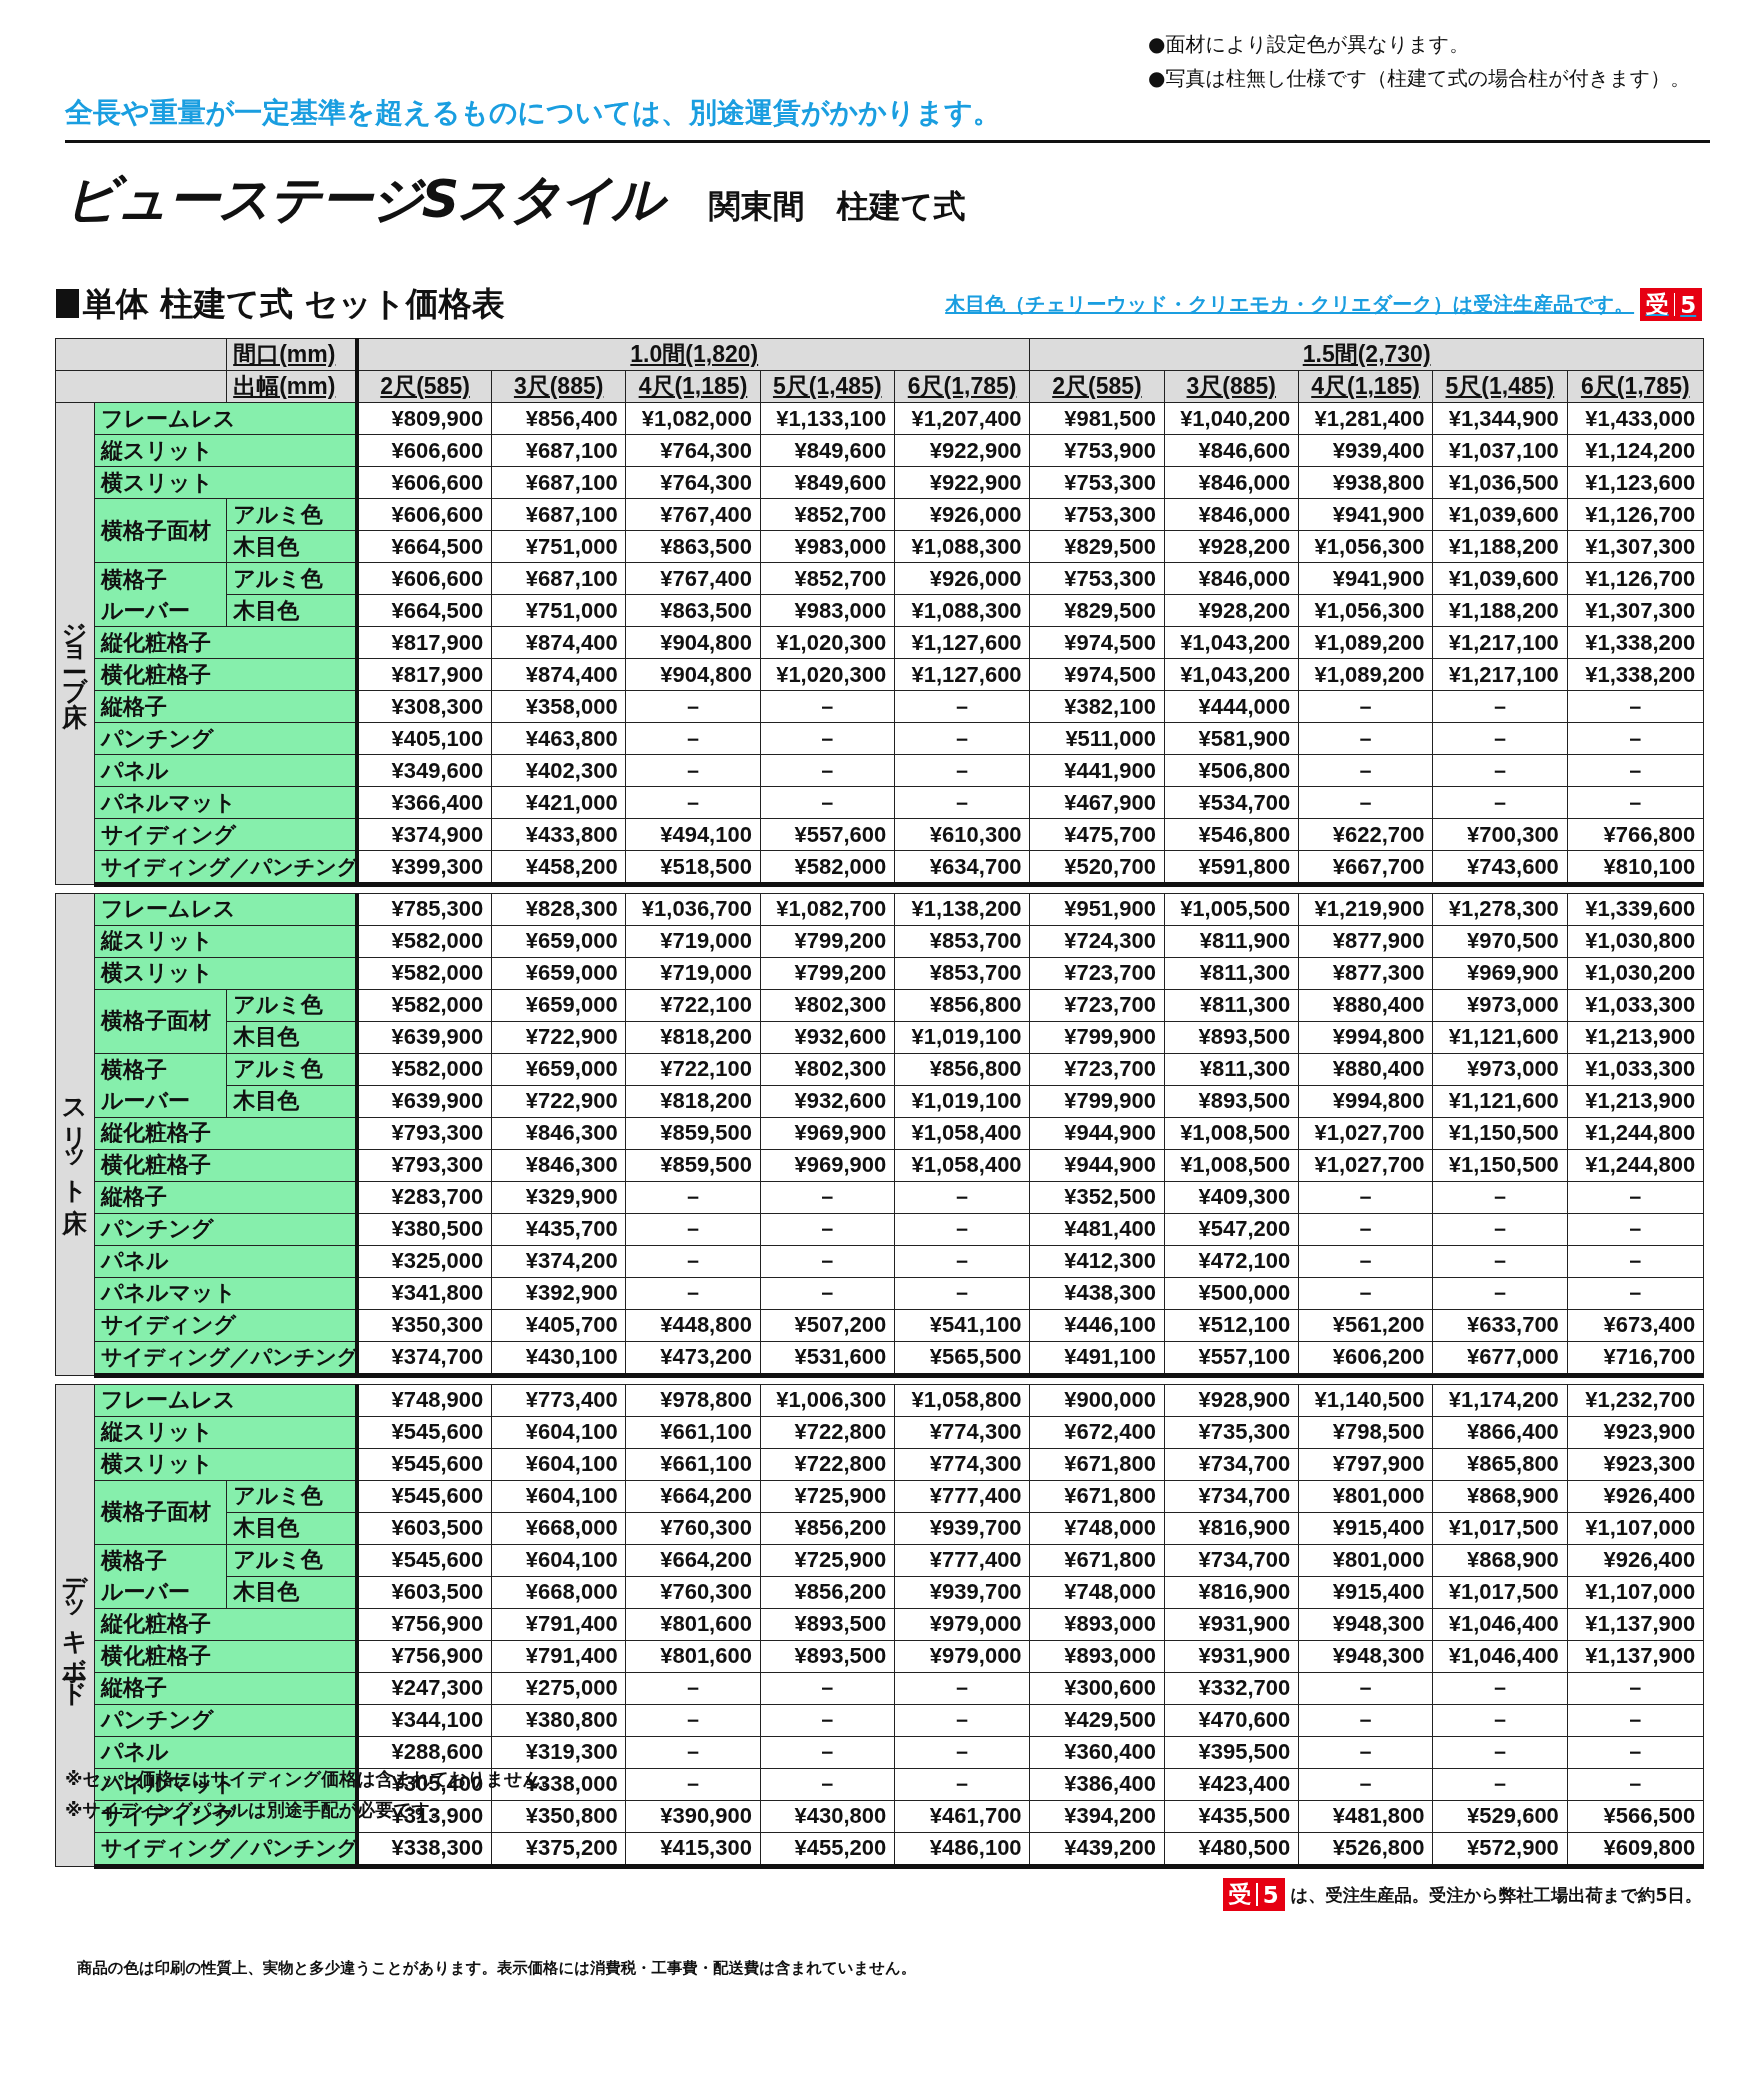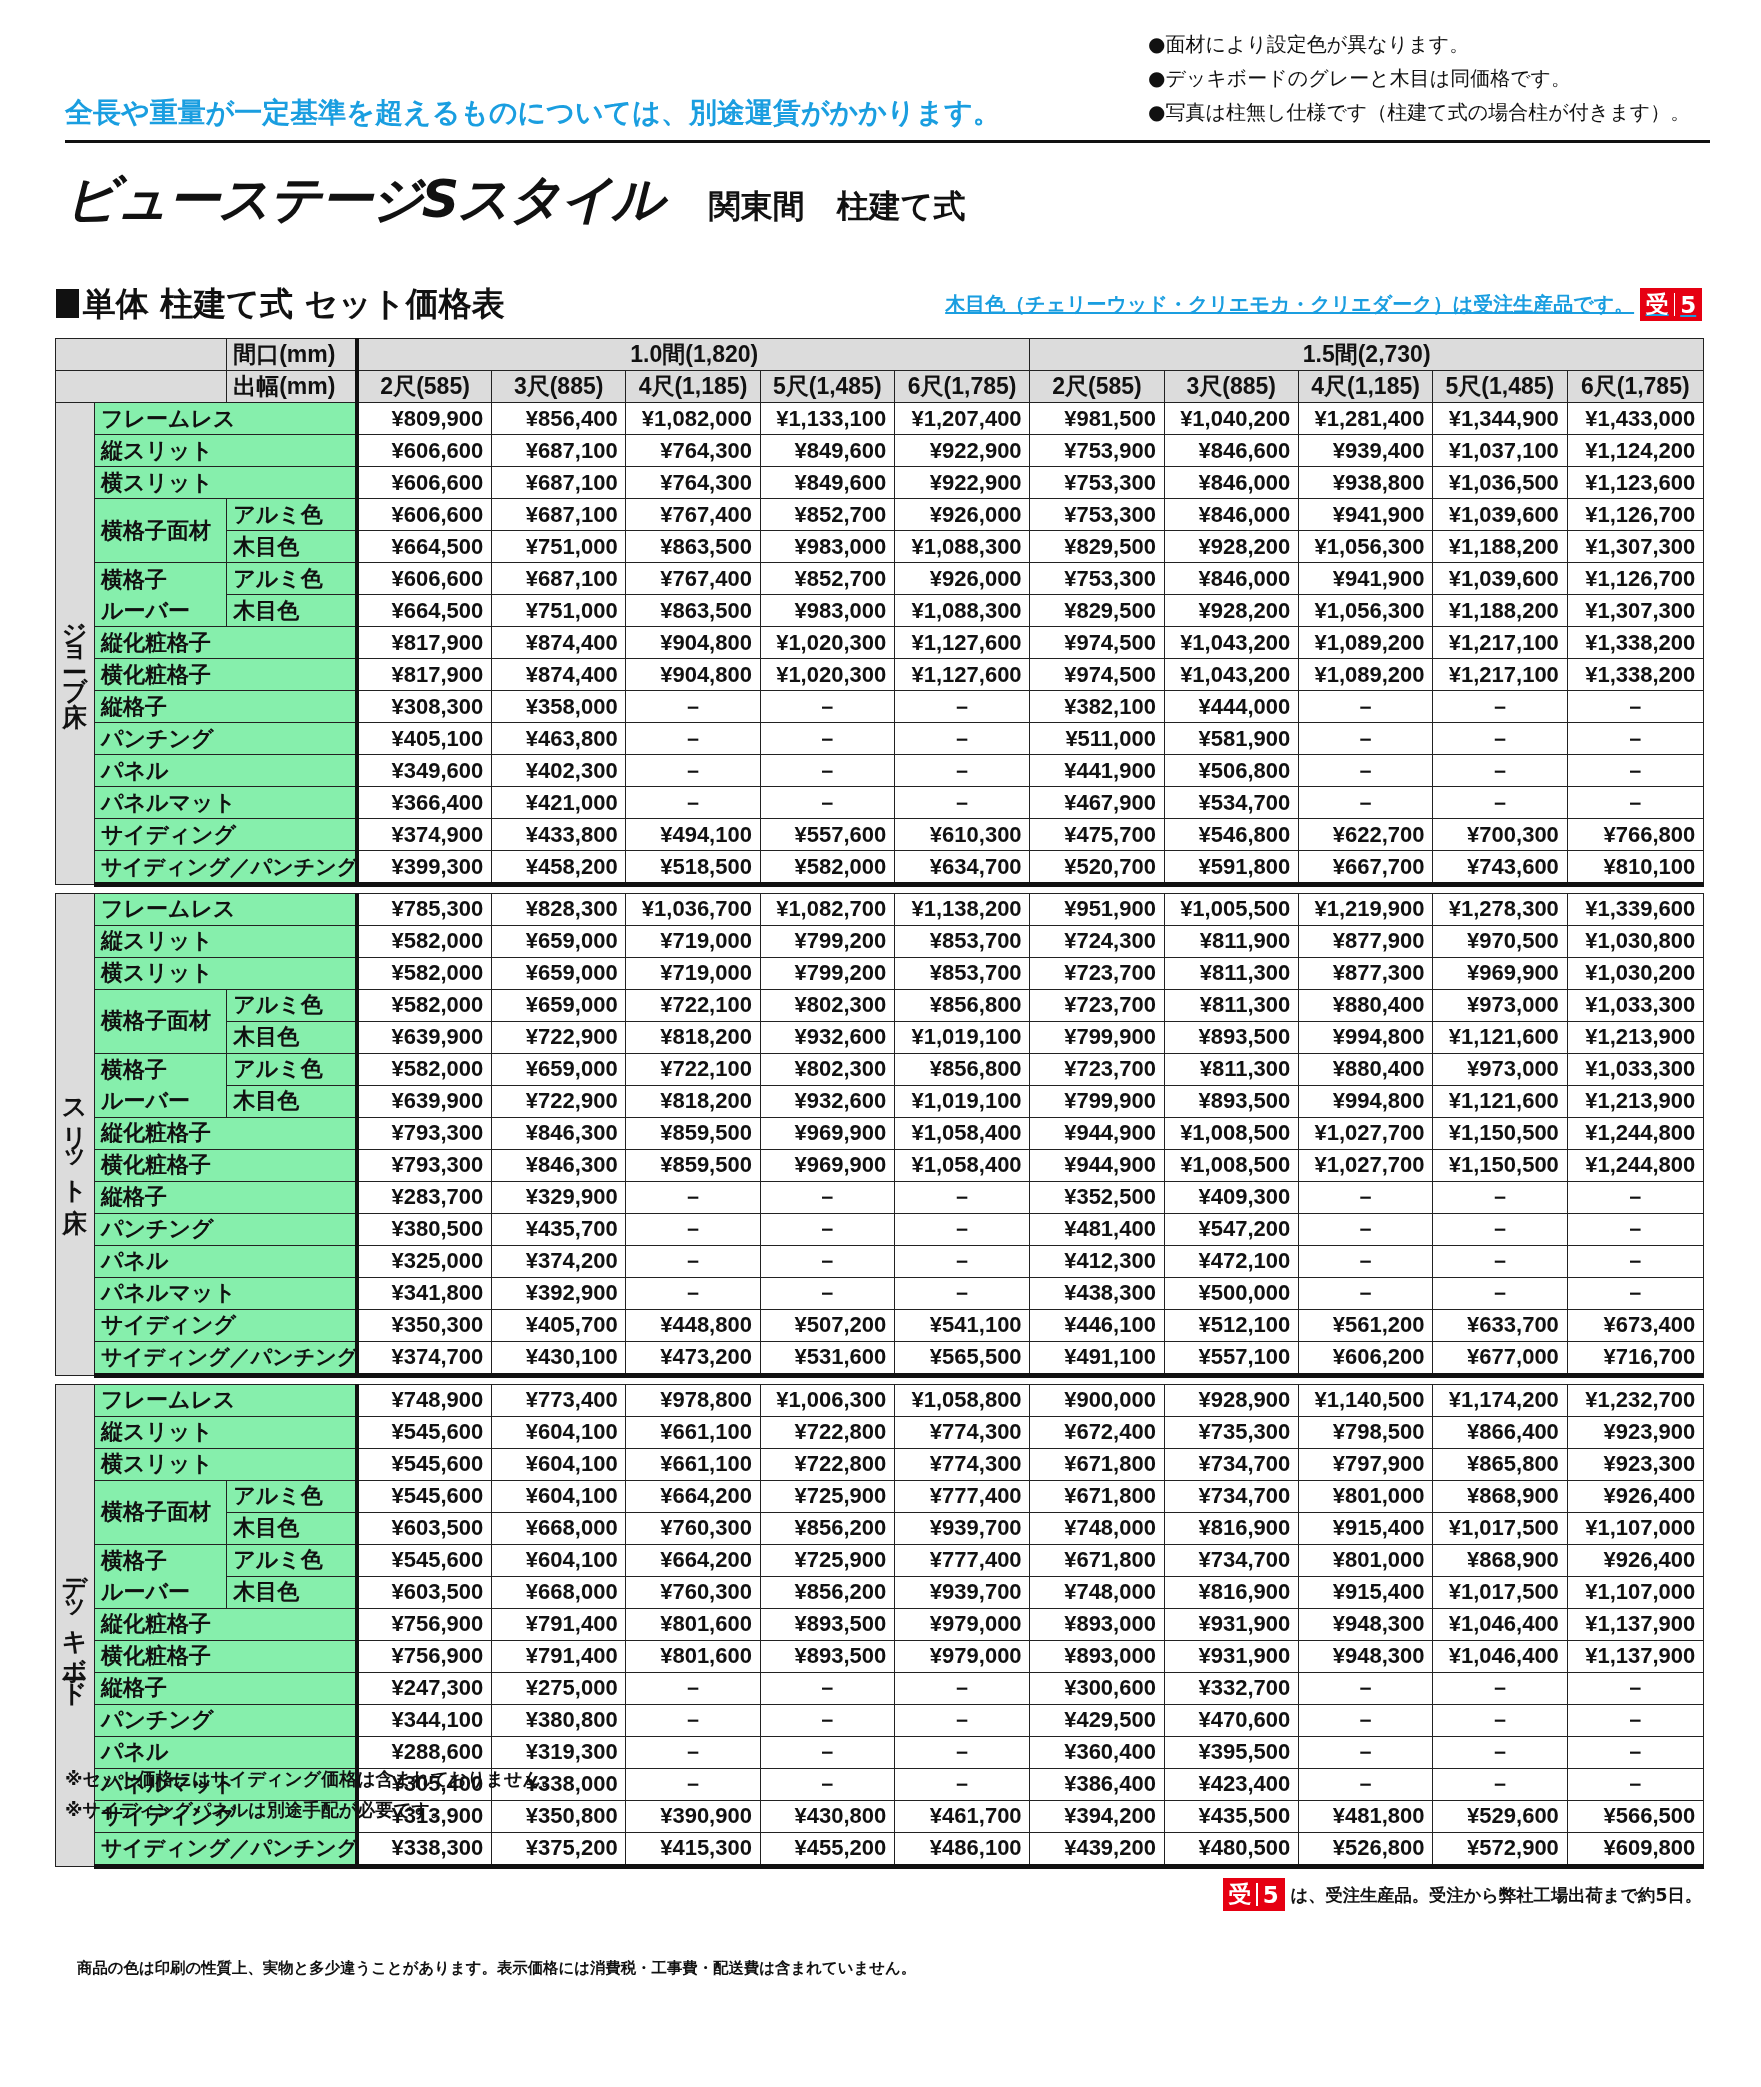--- a/index.html
+++ b/index.html
@@ -13,21 +13,21 @@
   .title-main { font-size:52px; font-weight:bold; letter-spacing:-1.9px; font-style:italic; }
   .title-sub { font-size:32px; font-weight:bold; margin-left:46px; }
   .sec-heading { left:56px; top:282px; font-size:33px; font-weight:bold; white-space:nowrap; }
   .sec-heading .sq { display:inline-block; width:23px; height:29px; background:#111; vertical-align:-2.9px; margin-right:3.8px; }
   .made-note { right:60px; top:288px; font-size:20px; color:#1a9ee0; font-weight:bold; white-space:nowrap; display:flex; align-items:center;text-decoration:underline; }
   .badge { display:inline-flex; align-items:center; background:#e60012; color:#fff; font-weight:bold; height:33px; padding:0 5.8px; margin-left:5.8px; font-size:23px; }
   .badge .bar { display:inline-block; width:1.9px; height:23px; background:#fff; margin:0 4.8px; }
 
   table.price { position:absolute; left:55px; top:338px; width:1649px; border-collapse:collapse; table-layout:fixed; font-family:"Liberation Sans","DejaVu Sans",sans-serif; }
   table.price td, table.price th { border:1px solid #222; padding:0; height:31px; font-size:22px; font-weight:bold; white-space:nowrap; overflow:hidden; }
-  table.price th { background:#dcdcdc; font-size:23px; }
+  table.price th { background:#dcdcdc; font-size:23px;text-decoration:underline; }
   .hdr-top th { border-top:5.8px solid #111; height:37px; }
   .hdr-bot th { border-bottom:5.8px solid #111; height:29px; }
   .lbl { background:#86efac; text-align:left; padding-left:5.8px !important; }
   .grp { background:#dcdcdc; text-align:center; vertical-align:middle; font-size:25px !important; line-height:28px; }
   .grp span { display:block; writing-mode:vertical-rl; text-orientation:upright; margin:0 auto; letter-spacing:-1.9px; }
   .price-cell { text-align:right; padding-right:7.7px !important; background:#fff; }
   .dash { text-align:center; background:#fff; }
   .thickleft { border-left:4.8px solid #111 !important; }
   .dashed-bot { border-bottom:1px dashed #333 !important; }
   .sec-end td { border-bottom:5.8px solid #111 !important; }
@@ -37,21 +37,20 @@
   .foot-left { left:65px; top:1763px; font-size:18px; line-height:31px; font-weight:bold; white-space:nowrap; }
   .foot-right { right:60px; top:1878px; font-size:17.3px; font-weight:bold; white-space:nowrap; display:flex; align-items:center; }
   .foot-right .badge { margin-left:0; margin-right:5.8px; }
   .foot-bottom { left:77px; top:1958px; font-size:15.4px; font-weight:bold; white-space:nowrap; }
 </style>
 </head>
 <body>
 
 <div class="abs notes">
   <div>面材により設定色が異なります。</div>
-  <div>デッキボードのグレーと木目は同価格です。</div>
   <div>写真は柱無し仕様です（柱建て式の場合柱が付きます）。</div>
 </div>
 <div class="abs blue-notice">全長や重量が一定基準を超えるものについては、別途運賃がかかります。</div>
 <div class="abs rule"></div>
 
 <div class="abs title-row">
   <span class="title-main">ビューステージSスタイル</span><span class="title-sub">関東間　柱建て式</span>
 </div>
 
 <div class="abs sec-heading">

